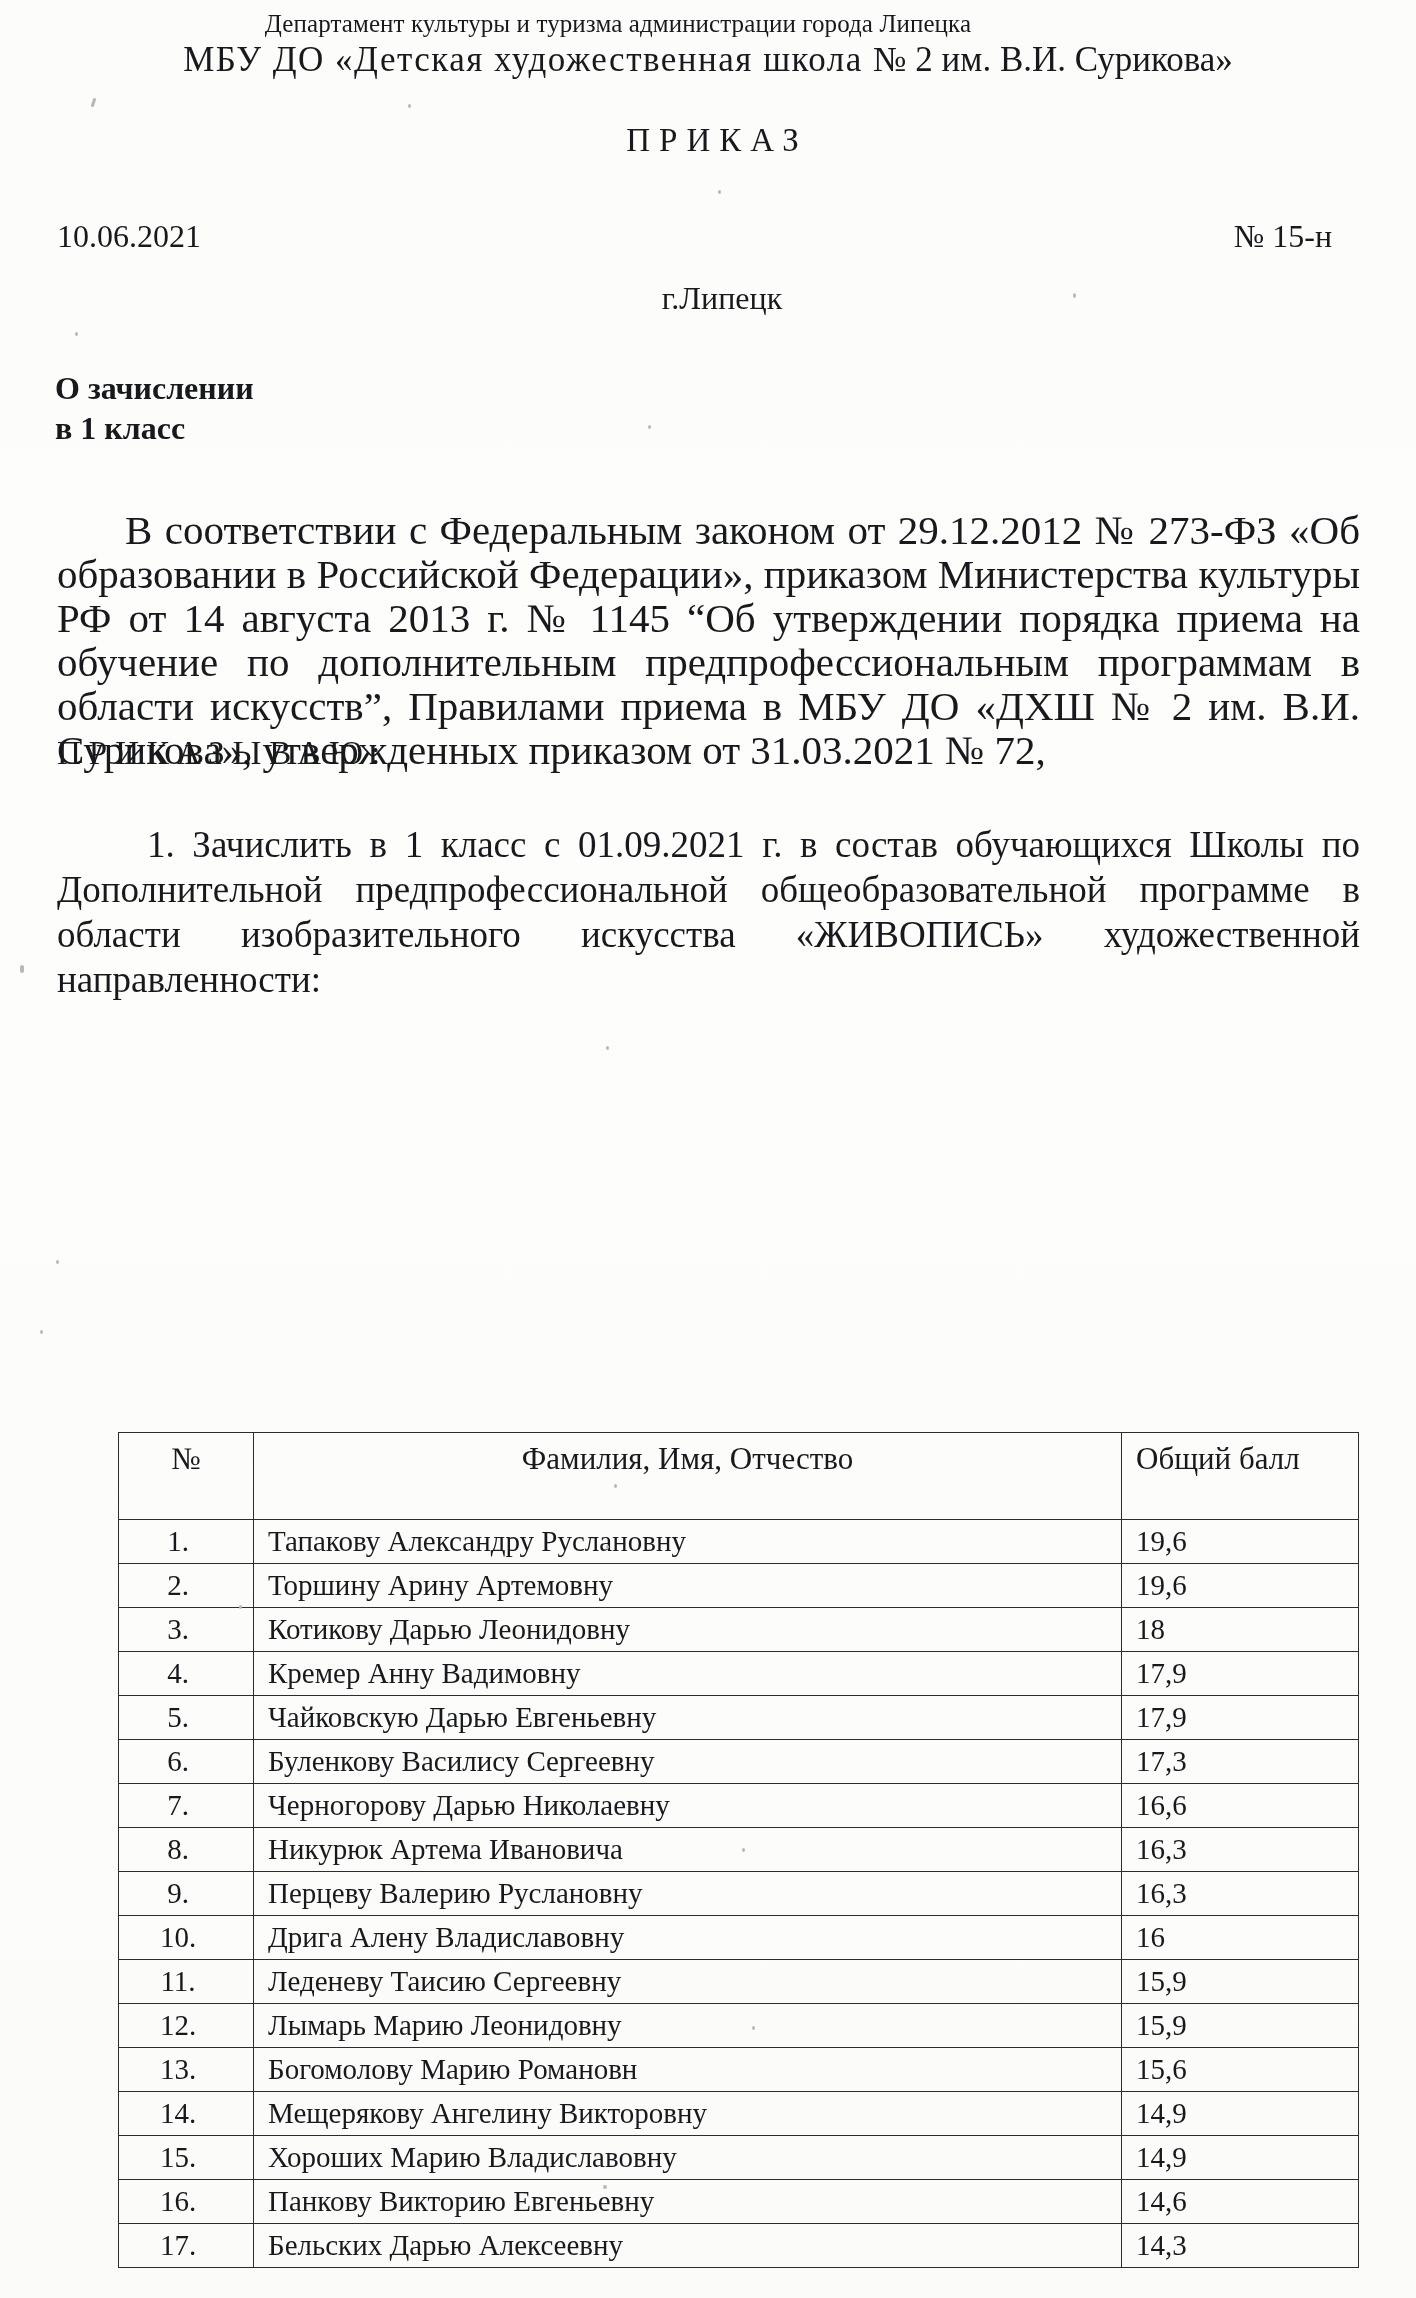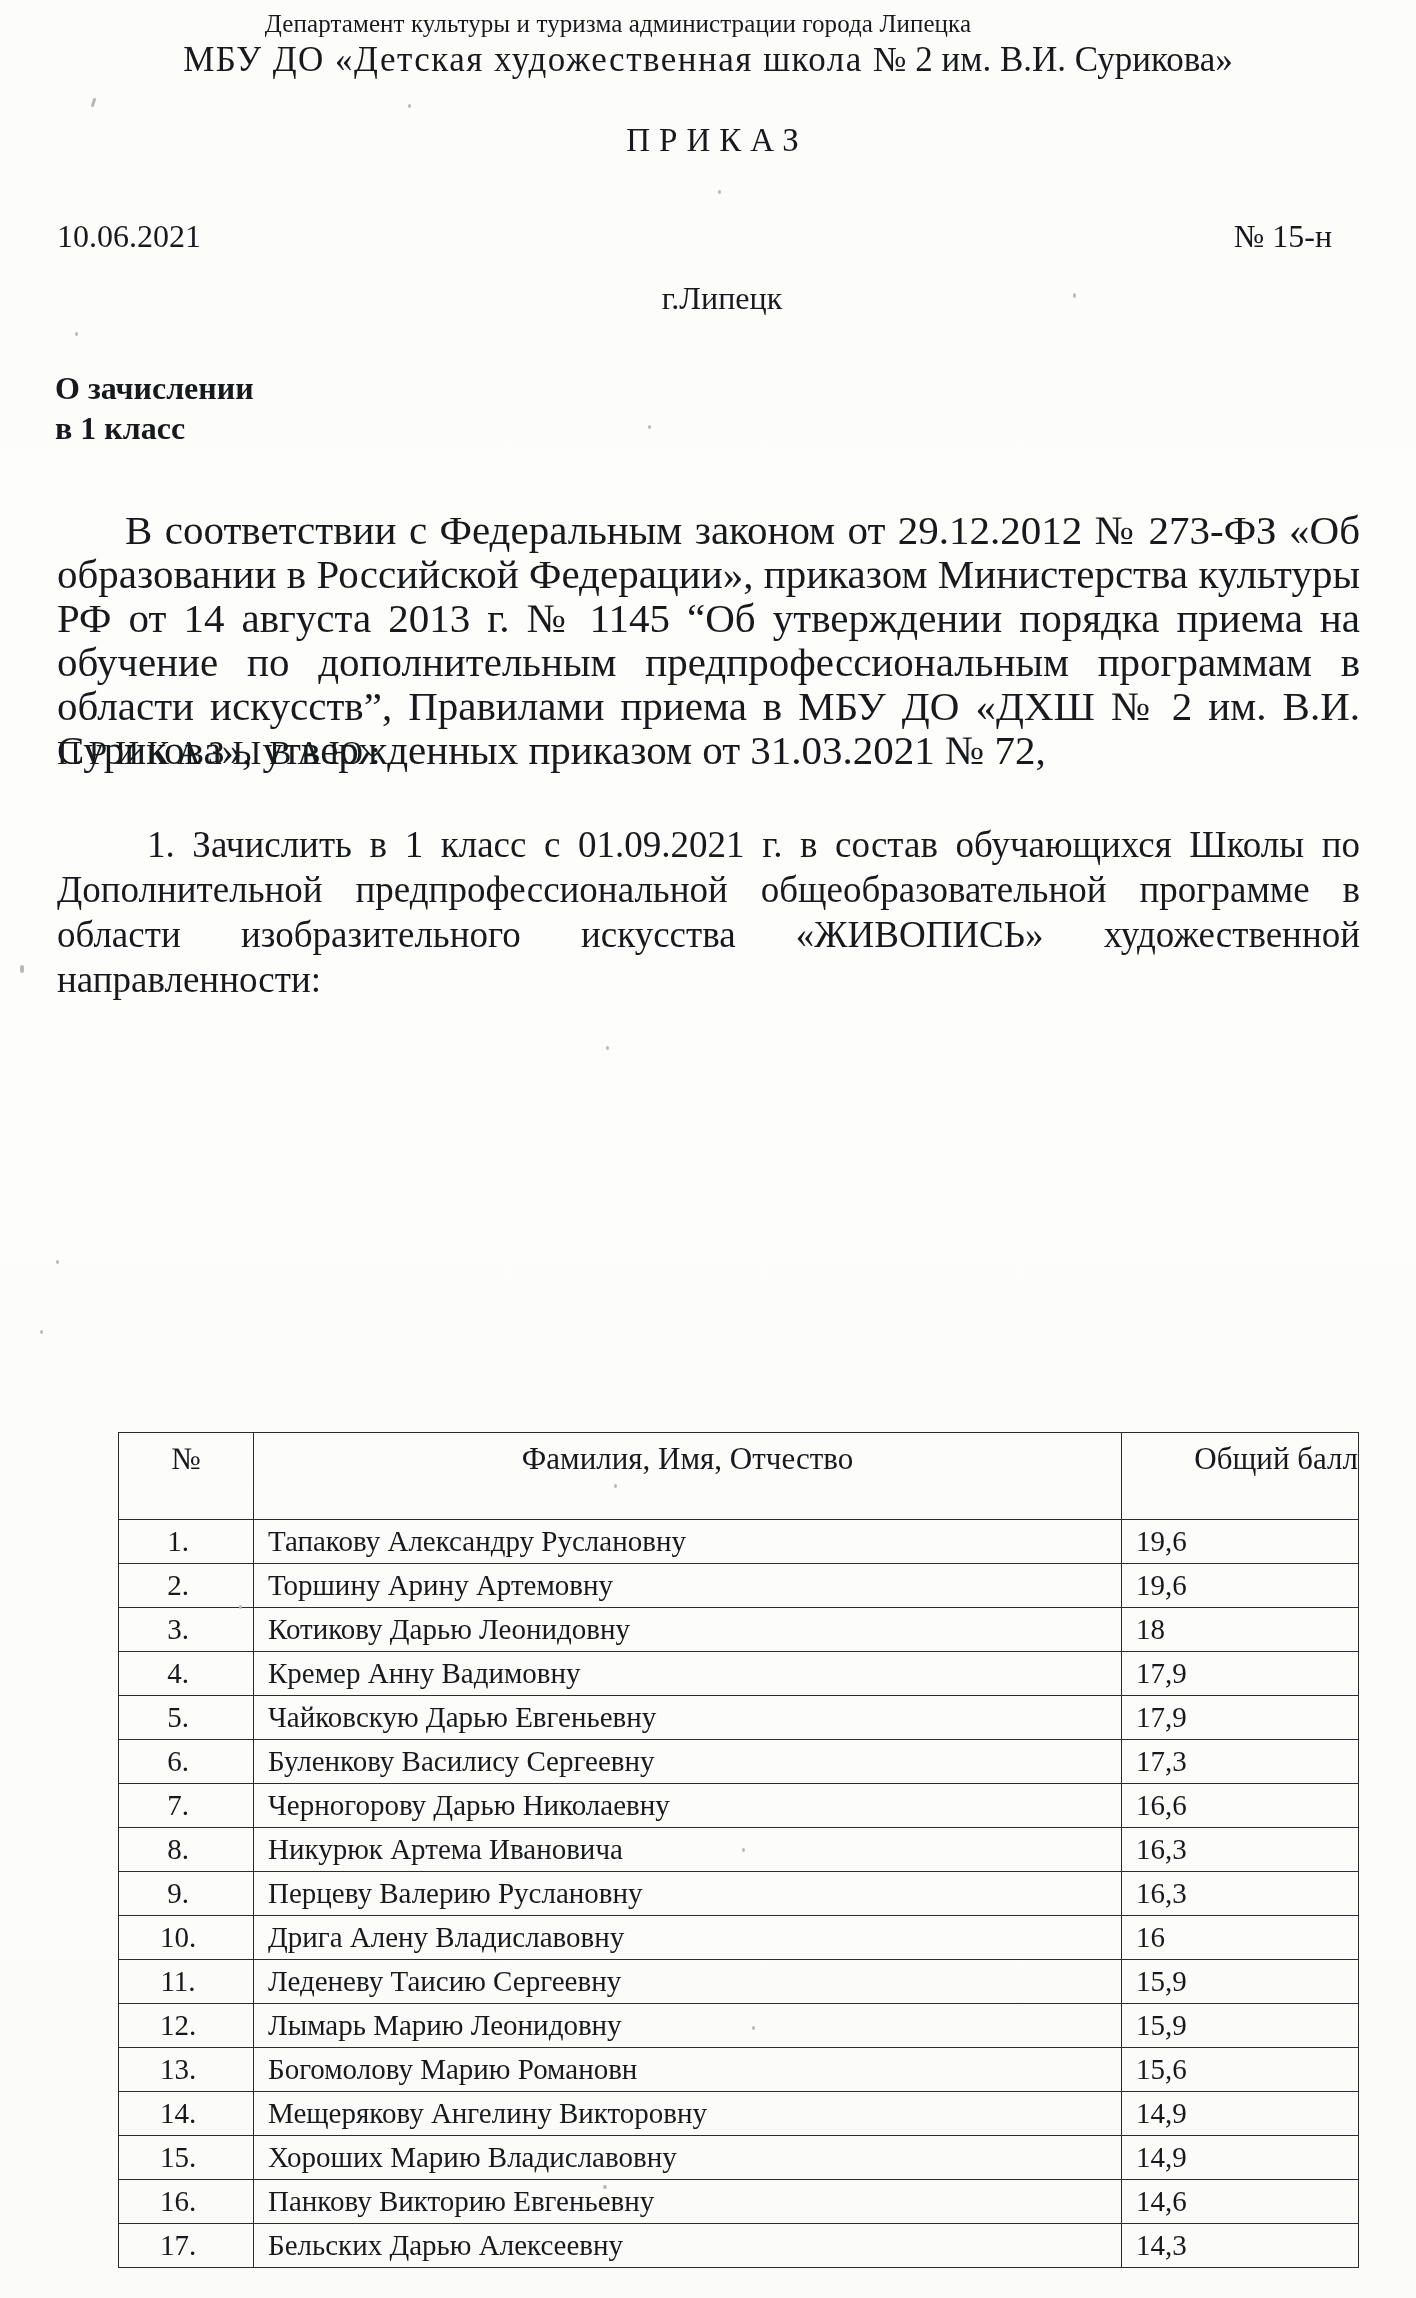--- a/index.html
+++ b/index.html
@@ -159,21 +159,21 @@
 
   .roster thead th {
     height: 78px;
     font-weight: normal;
     font-size: 31px;
     vertical-align: top;
     padding-top: 8px;
   }
   .roster thead th.h-num { text-align: center; }
   .roster thead th.h-name { text-align: center; }
-  .roster thead th.h-score { text-align: right; padding-left: 14px; }
+  .roster thead th.h-score { text-align: left; padding-left: 14px; }
 
   .roster tbody td { height: 43px; }
   .roster tbody td.t-num {
     text-align: center;
     padding-right: 16px;
   }
   .roster tbody td.t-name {
     text-align: left;
     padding-left: 14px;
   }

